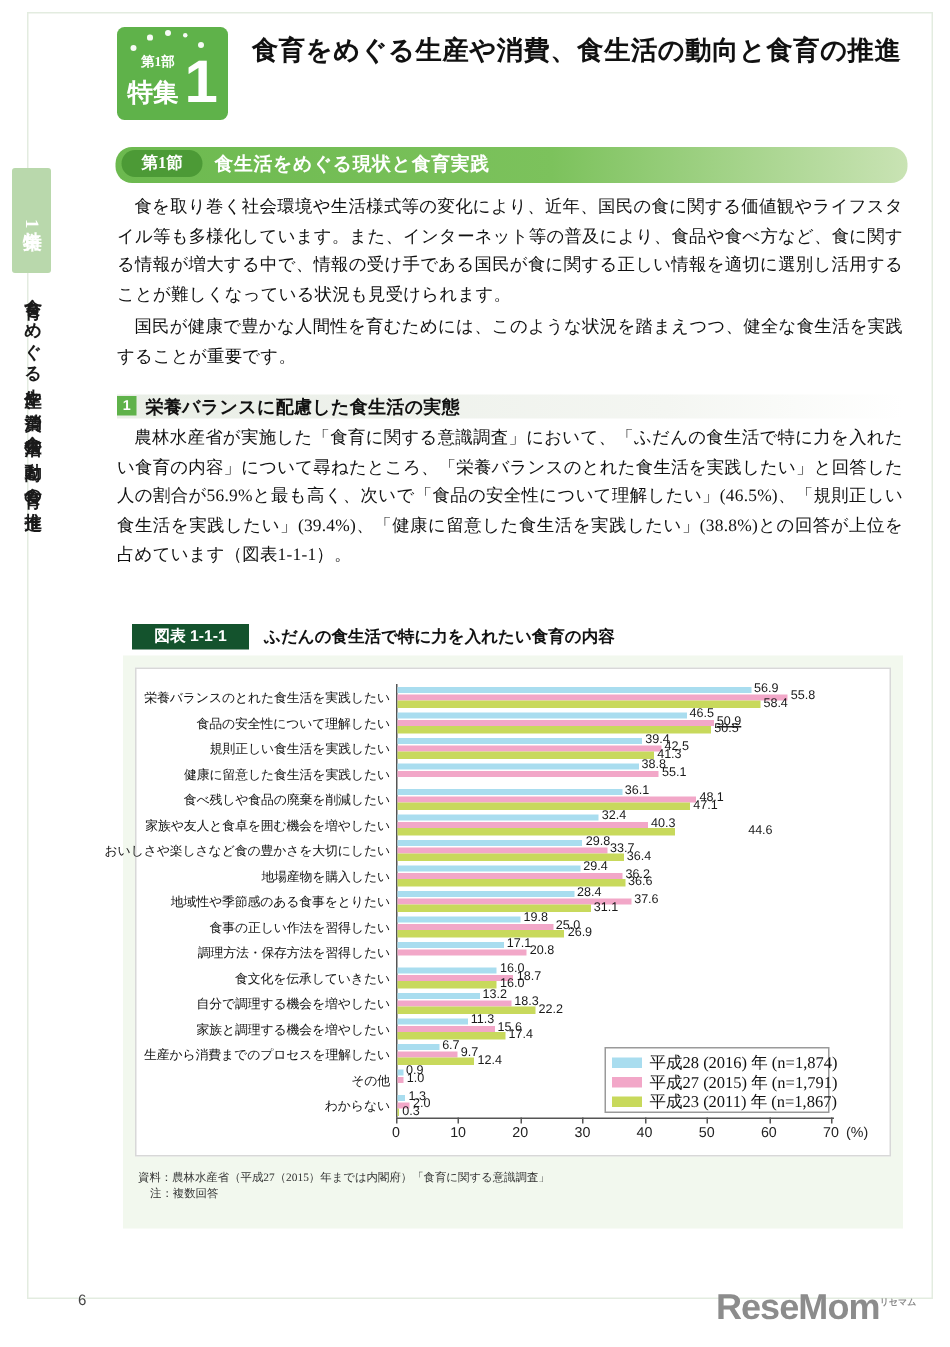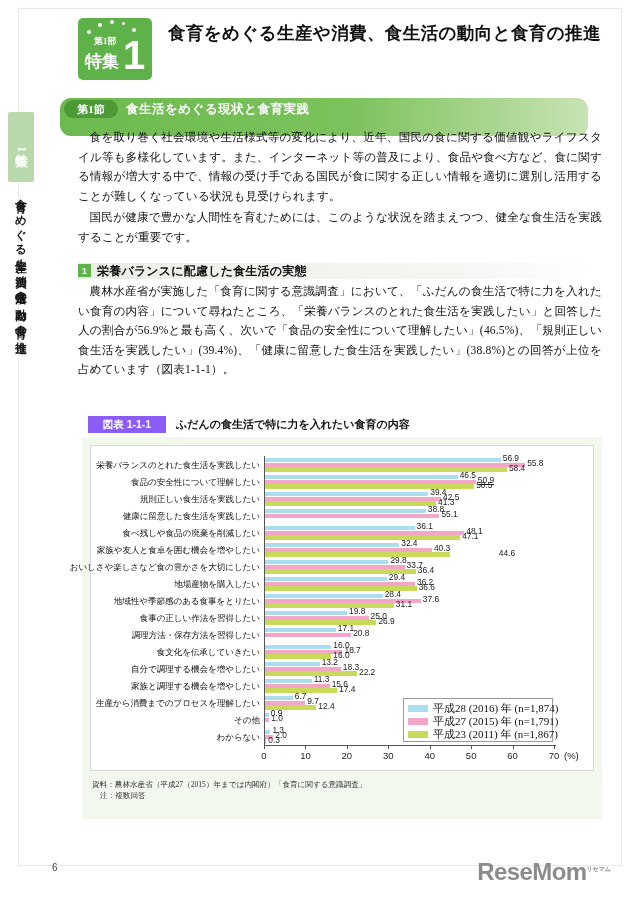--- a/index.html
+++ b/index.html
@@ -112,22 +112,22 @@
     font-size: 17.5px;
     font-weight: bold;
     line-height: 26px;
     color: #111111;
     letter-spacing: .4px;
   }
 
   
   .sec-bar {
     position: absolute;
-    left: 60px; top: 98px;
-    width: 528px; height: 38px;
+    left: 77px; top: 98px;
+    width: 528px; height: 24px;
     background: linear-gradient(to right, #6cb94f 0%, #7cc25c 55%, #c9e3b4 100%);
     border-radius: 11px;
   }
   .sec-no {
     position: absolute;
     left: 4px; top: 2px;
     width: 54px; height: 18px;
     background: #4c9a36;
     border-radius: 9px;
     color: #ffffff;
@@ -193,21 +193,21 @@
   
   .fig-head {
     position: absolute;
     left: 88px; top: 416px;
     width: 514px; height: 17px;
   }
   .fig-no {
     position: absolute;
     left: 0; top: 0;
     width: 78px; height: 17px;
-    background: #8b5cf6;
+    background: #14532d;
     color: #ffffff;
     font-size: 10.5px;
     font-weight: bold;
     text-align: center;
     line-height: 17px;
     font-family: "Liberation Sans", sans-serif;
   }
   .fig-title {
     position: absolute;
     left: 88px; top: 1px;

